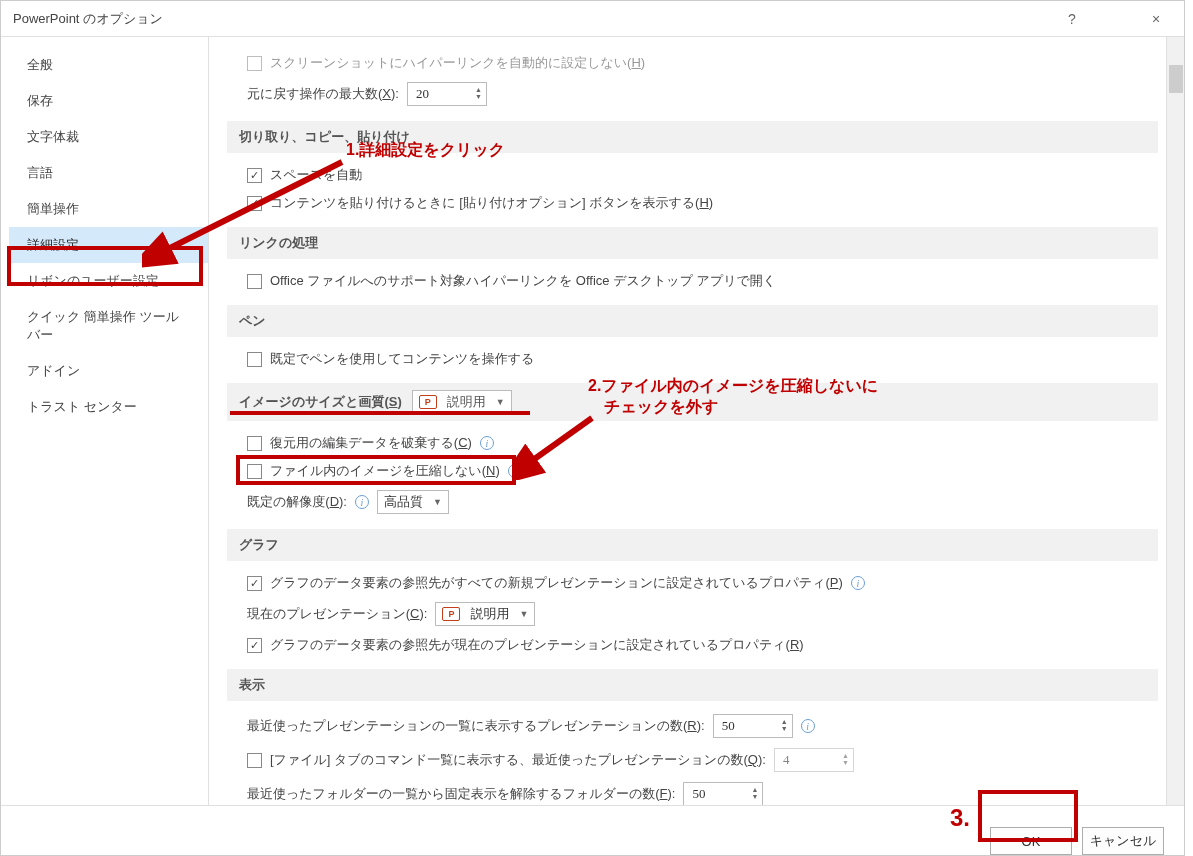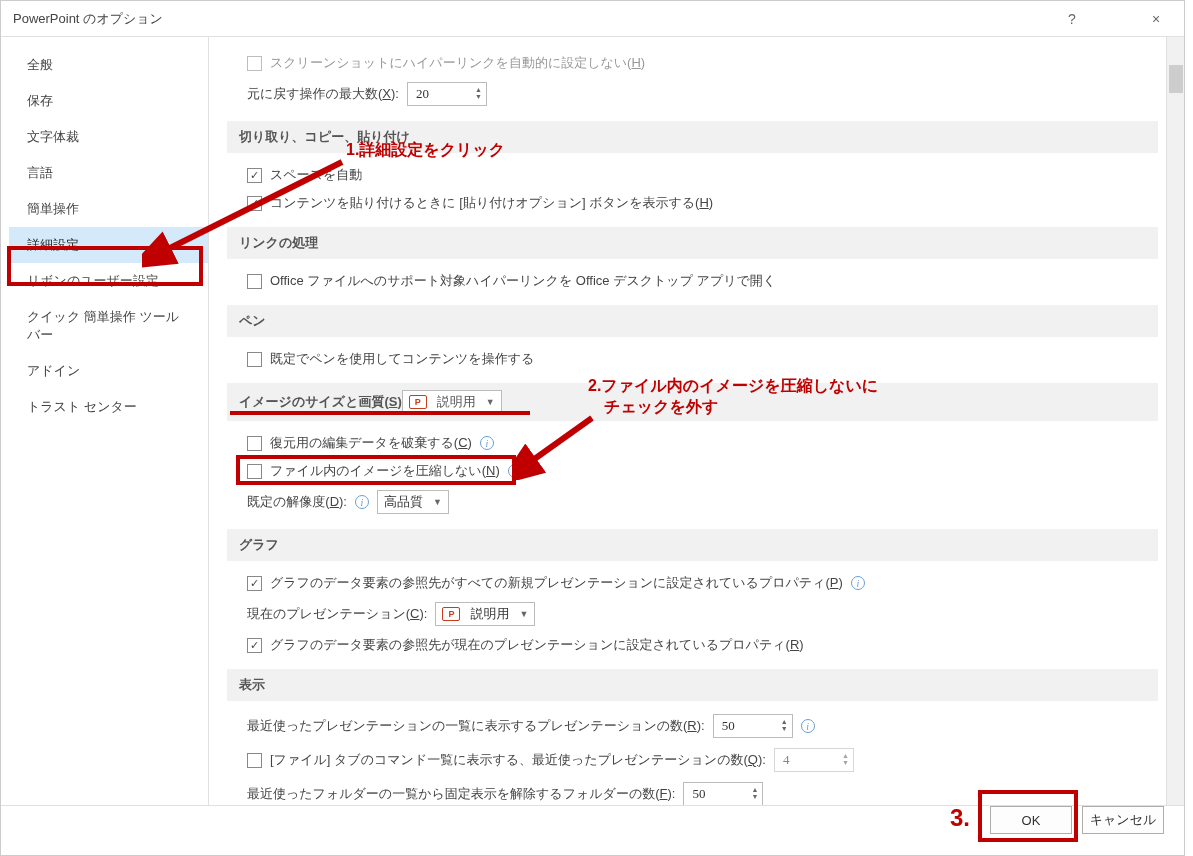--- a/index.html
+++ b/index.html
@@ -182,21 +182,21 @@
   font-family: "Meiryo", sans-serif;
 }
 .arrow {
   position: absolute;
   z-index: 55;
   pointer-events: none;
 }
 .footer {
   height: 50px;
   display: flex;
-  align-items: flex-start;
+  align-items: flex-end;
   justify-content: flex-end;
   gap: 10px;
   padding: 0 20px;
   border-top: 1px solid #e0e0e0;
 }
 .btn {
   min-width: 82px;
   height: 28px;
   border: 1px solid #adadad;
   background: #fdfdfd;
@@ -277,21 +277,21 @@
           <span class="checkbox"></span>
           <label>Office ファイルへのサポート対象ハイパーリンクを Office デスクトップ アプリで開く</label>
         </div>
 
         <div class="section-header">ペン</div>
         <div class="row">
           <span class="checkbox"></span>
           <label>既定でペンを使用してコンテンツを操作する</label>
         </div>
 
-        <div class="section-header" style="display:flex;align-items:center;gap:0;">
+        <div class="section-header" style="display:flex;align-items:center;gap:10px;">
           <span>
             <span>イメージのサイズと画質(</span><span class="accel">S</span><span>)</span>
           </span>
           <div class="dropdown" style="font-weight:normal;">
             <span class="pp-icon">P</span>
             <span>説明用</span>
             <span class="dd-arrow">▼</span>
           </div>
         </div>
 

